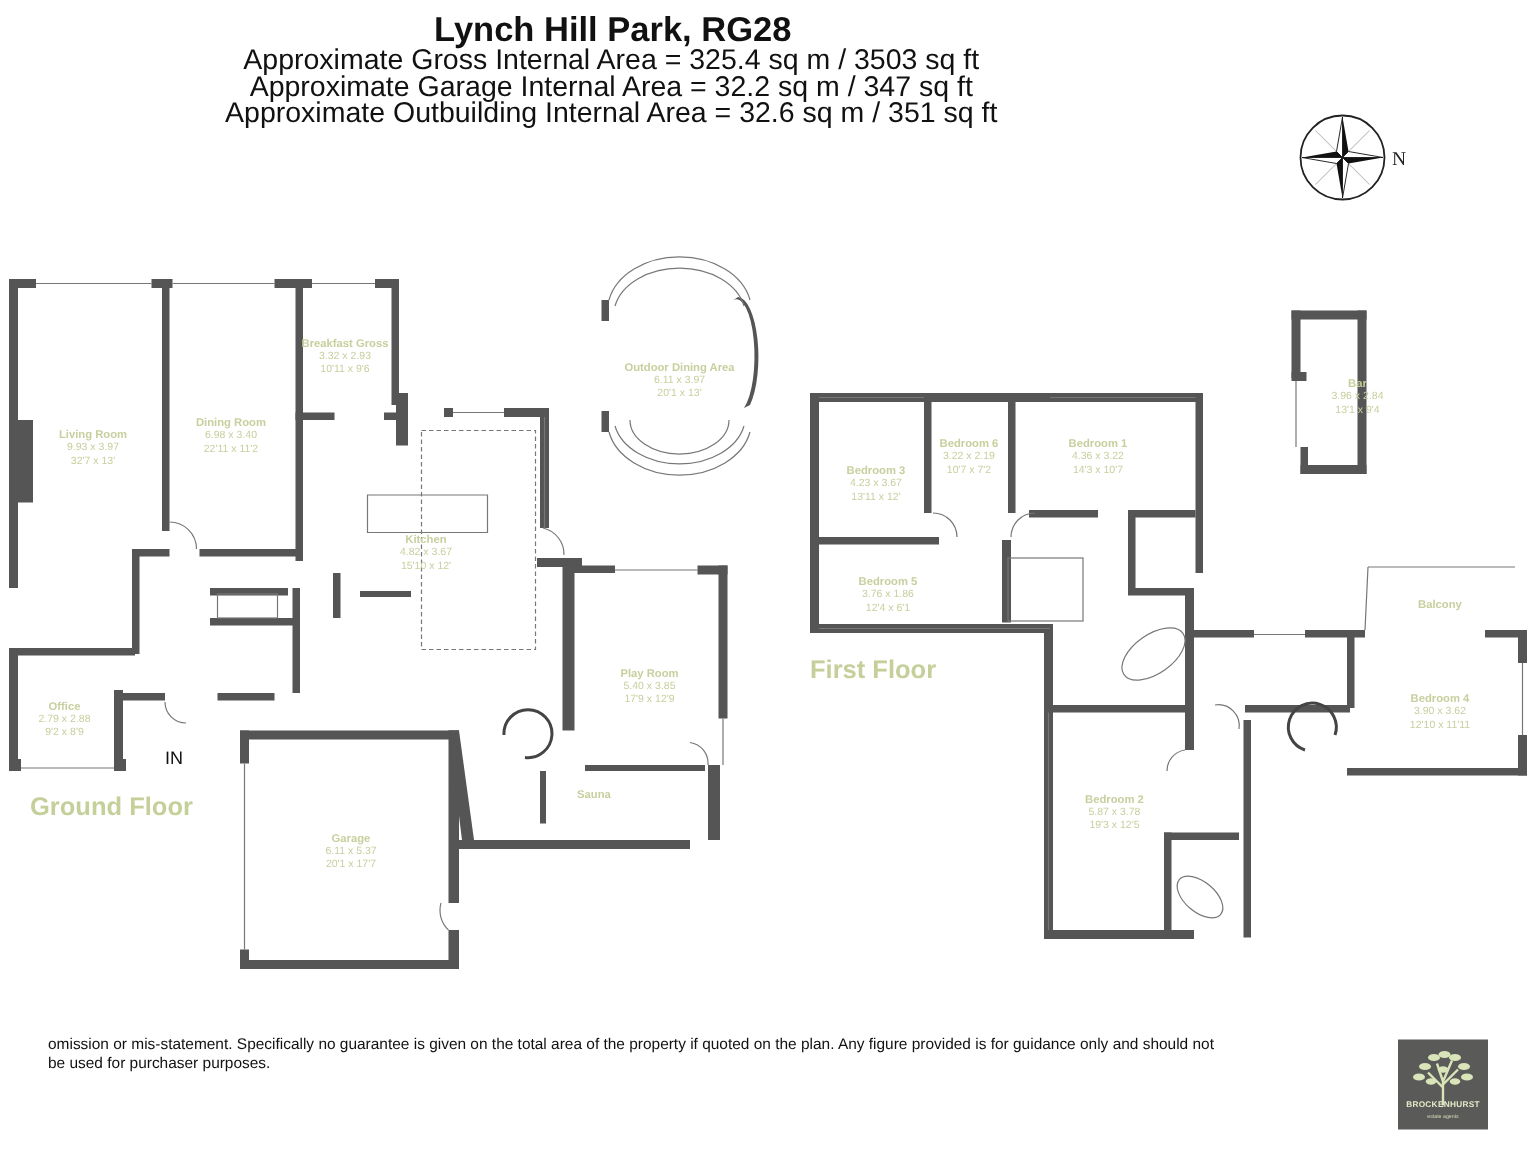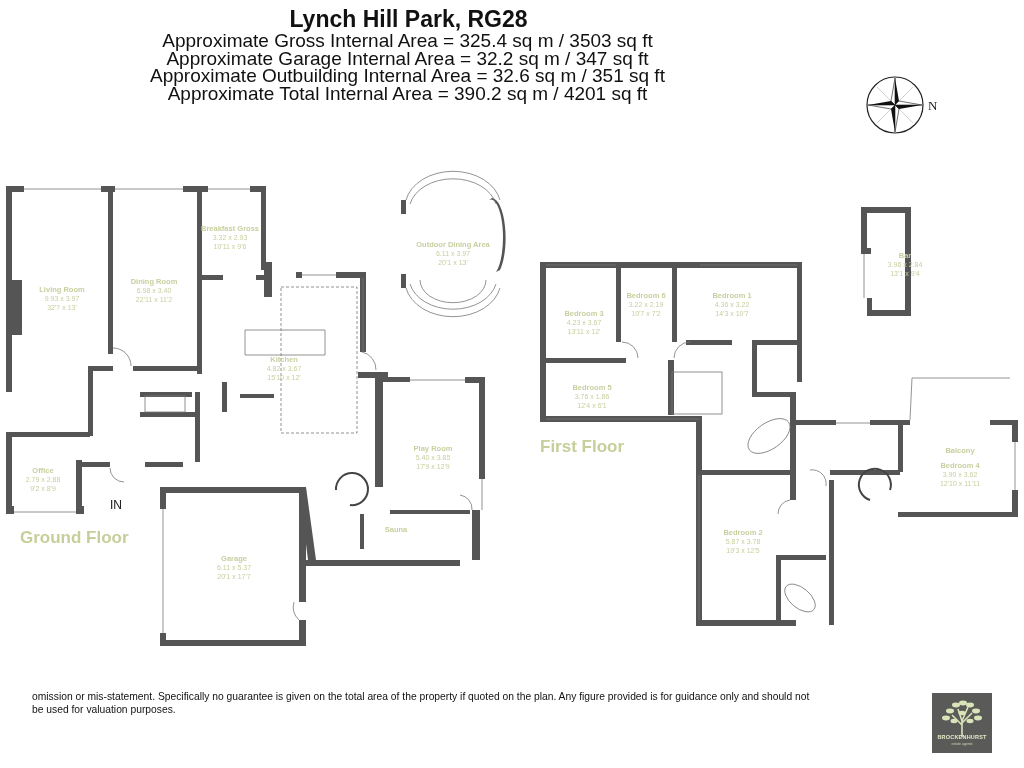--- a/index.html
+++ b/index.html
@@ -19,21 +19,20 @@
   .logo-sub { position:absolute; left:0; top:49px; width:60px; text-align:center; font-size:3.5px; color:#cfd8b5; }
 </style>
 </head>
 <body>
 
 <div class="header">
   <div class="title">Lynch Hill Park, RG28</div>
   <div class="area-line">Approximate Gross Internal Area = 325.4 sq m / 3503 sq ft</div>
   <div class="area-line">Approximate Garage Internal Area = 32.2 sq m / 347 sq ft</div>
   <div class="area-line">Approximate Outbuilding Internal Area = 32.6 sq m / 351 sq ft</div>
-  <div class="area-line">Approximate Total Internal Area = 390.2 sq m / 4201 sq ft</div>
 </div>
 
 <div class="compass">
   <svg width="90" height="64" viewBox="0 0 90 64">
     <circle cx="33" cy="32" r="28" fill="none" stroke="#222" stroke-width="1.2"></circle>
     <line x1="15" y1="14" x2="51" y2="50" stroke="#bbb" stroke-width="0.7"></line>
     <line x1="51" y1="14" x2="15" y2="50" stroke="#bbb" stroke-width="0.7"></line>
     <polygon points="33,5 37,28 33,32" fill="#111"></polygon>
     <polygon points="33,5 29,28 33,32" fill="#fff" stroke="#111" stroke-width="0.6"></polygon>
     <polygon points="33,59 29,36 33,32" fill="#111"></polygon>
@@ -264,34 +263,34 @@
 <div class="room-label" style="left:743px; top:528px;">
   <div class="rn">Bedroom 2</div>
   <div>5.87 x 3.78</div>
   <div>19'3 x 12'5</div>
 </div>
 <div class="room-label" style="left:960px; top:461px;">
   <div class="rn">Bedroom 4</div>
   <div>3.90 x 3.62</div>
   <div>12'10 x 11'11</div>
 </div>
-<div class="room-label" style="left:960px; top:398px;margin-top:48px;">
+<div class="room-label" style="left:960px; top:398px;">
   <div class="rn">Balcony</div>
 </div>
 <div class="floor-label" style="left:540px; top:437px;">First Floor</div>
 
 <div class="room-label" style="left:905px; top:251px;">
   <div class="rn">Bar</div>
   <div>3.96 x 2.84</div>
   <div>13'1 x 9'4</div>
 </div>
 
 <div class="disclaimer">
   <div>omission or mis-statement. Specifically no guarantee is given on the total area of the property if quoted on the plan. Any figure provided is for guidance only and should not</div>
-  <div>be used for valuation purposes.</div>
+  <div>be used for purchaser purposes.</div>
 </div>
 
 <div class="logo">
   <svg width="60" height="60" viewBox="0 0 60 60">
     <path d="M30,44 L30,26 M30,32 L20,22 M30,30 L40,20 M30,28 L26,16 M30,28 L36,14" stroke="#d9e4b8" stroke-width="1.6" fill="none"></path>
     <g fill="#d9e4b8">
       <ellipse cx="18" cy="18" rx="4" ry="2.4"></ellipse>
       <ellipse cx="24" cy="12" rx="4" ry="2.4"></ellipse>
       <ellipse cx="31" cy="10" rx="4" ry="2.4"></ellipse>
       <ellipse cx="38" cy="12" rx="4" ry="2.4"></ellipse>

